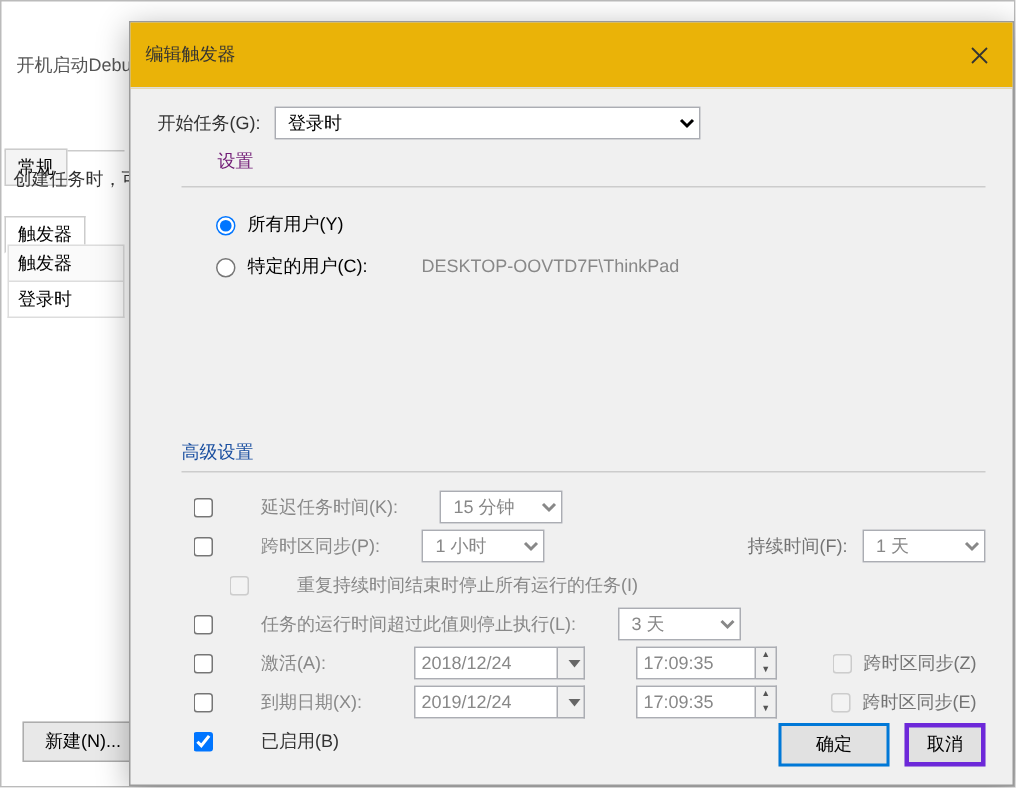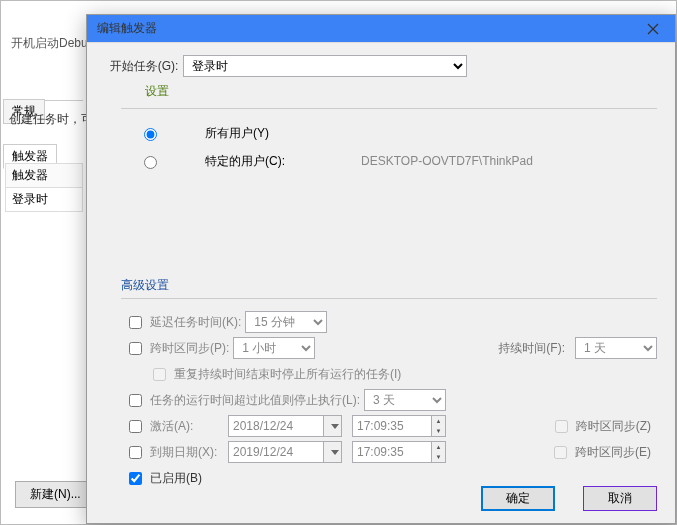--- a/index.html
+++ b/index.html
@@ -11,50 +11,50 @@
 .bg-text-area { position: absolute; left: 8px; top: 110px; color: #333; }
 .bg-tabs2 { position: absolute; left: 2px; top: 78px; height: 22px; border-bottom: 1px solid #ccc; width: 80px; }
 .bg-tab { display: inline-block; padding: 3px 8px; border: 1px solid #ccc; border-bottom: 1px solid #fff; background: #fff; margin-top: 20px; }
 .bg-tab.inactive { background: #f4f4f4; border-bottom: 1px solid #ccc; }
 .bg-trigger-sec { position: absolute; left: 4px; top: 162px; width: 78px; }
 .bg-trigger-hdr { border: 1px solid #ddd; background: #fafafa; padding: 3px 6px; }
 .bg-trigger-row { border: 1px solid #ddd; border-top: none; padding: 3px 6px; background: #fff; }
 .bg-new-btn { position: absolute; left: 14px; bottom: 16px; padding: 4px 14px; background: #e8e8e8; border: 1px solid #adadad; }
 
 .dialog { position: absolute; left: 86px; top: 14px; width: 590px; height: 510px; background: #f0f0f0; border: 1px solid #9a9a9a; box-shadow: 0 4px 20px rgba(0,0,0,0.3); }
-.titlebar { height: 28px; background: #3b82f6; border-bottom: 1px solid #ddd; display: flex; align-items: center; padding-left: 10px; }
+.titlebar { height: 44px; background: #eab308; border-bottom: 1px solid #ddd; display: flex; align-items: center; padding-left: 10px; }
 .titlebar .title { flex: 1; color: #333; }
 .close-btn { width: 44px; height: 30px; display: flex; align-items: center; justify-content: center; cursor: pointer; }
 .content { padding: 12px 18px 0 18px; }
 .row { display: flex; align-items: center; margin-bottom: 6px; }
-.label-main { width: 78px; color: #333; text-align: center; }
+.label-main { width: 78px; color: #333; }
 select, input[type=text] { border: 1px solid #abadb3; background: #fff; padding: 2px 4px; height: 22px; }
 .begin-select { width: 284px; }
-.group-title { color: #4d7c0f; margin: 2px 0 8px 40px; }
+.group-title { color: #701a75; margin: 2px 0 8px 40px; }
 .fieldset { border-top: 1px solid #ccc; margin: 6px 0 0 16px; padding-top: 10px; position: relative; }
 .fieldset-inner { padding-left: 18px; }
-.radio-row { display: flex; align-items: center; height: 28px; gap: 40px; }
+.radio-row { display: flex; align-items: center; height: 28px; }
 .radio-row input[type=radio] { margin-right: 8px; }
 .user-val { margin-left: 36px; color: #888; width: 190px; }
 .change-user-btn { padding: 3px 22px; background: #e1e1e1; border: 1px solid #c0c0c0; color: #888; }
 .adv-title { color: #1a4fa0; margin: 2px 0 4px 16px; }
 .adv-fieldset { border-top: 1px solid #ccc; margin: 0 0 0 16px; padding: 10px 0 0 0; }
-.adv-row { display: flex; align-items: center; height: 26px; padding-left: 4px; }
+.adv-row { display: flex; align-items: center; height: 26px; padding-left: 4px; gap: 24px; }
 .adv-row input[type=checkbox] { margin-right: 8px; }
 .adv-row .cb-label { color: #333; }
 .adv-row.disabled .cb-label, .adv-row.disabled select, .adv-row.disabled input[type=text] { color: #888; }
 .adv-row select, .adv-row input[type=text] { margin-left: 4px; color: #888; }
 .w-small { width: 82px; }
 .w-date { width: 96px; }
 .w-time { width: 80px; }
 .right-group { margin-left: auto; display: flex; align-items: center; }
 .right-group .rlabel { color: #737373; margin-right: 6px; }
 .sub-row { padding-left: 28px; }
-.dialog-footer { position: absolute; right: 18px; bottom: 12px; display: flex; gap: 28px; }
-.dlg-btn { padding: 3px 24px; background: #e1e1e1; border: 1px solid #6d28d9; }
+.dialog-footer { position: absolute; right: 18px; bottom: 12px; display: flex; gap: 10px; }
+.dlg-btn { padding: 3px 12px; background: #e1e1e1; border: 3px solid #6d28d9; }
 .dlg-btn.primary { border: 2px solid #0078d7; padding: 2px 23px; background: #e1e1e1; }
 input[type=checkbox], input[type=radio] { width: 13px; height: 13px; }
 .dropdown-arrow { display: inline-block; width: 0; height: 0; border-left: 4px solid transparent; border-right: 4px solid transparent; border-top: 5px solid #666; margin-left: 4px; vertical-align: middle; }
 .spinner { display: inline-flex; flex-direction: column; width: 14px; height: 22px; border: 1px solid #abadb3; border-left: none; background: #f0f0f0; }
 .spinner span { flex:1; display:flex; align-items:center; justify-content:center; font-size:6px; color:#555; }
 .date-group, .time-group { display: inline-flex; align-items: center; }
 .cal-icon { width: 18px; height: 22px; border: 1px solid #abadb3; border-left: none; background: #f0f0f0; display: flex; align-items:center; justify-content:center; }
 svg { display: block; }
 </style>
 </head>

